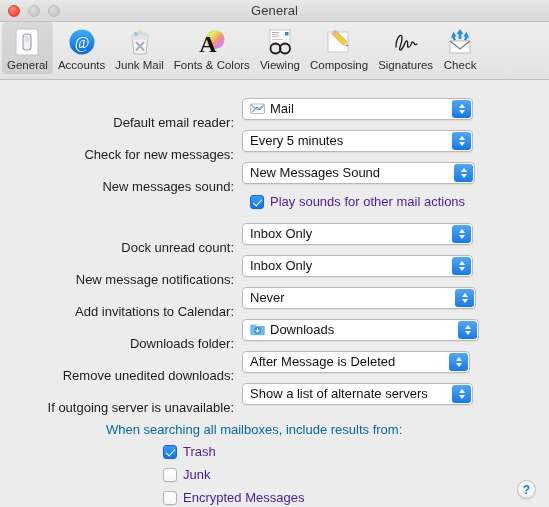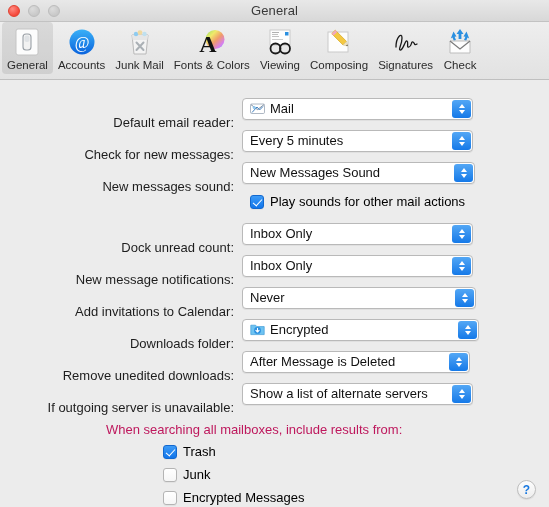--- a/index.html
+++ b/index.html
@@ -209,38 +209,38 @@
     content: "";
     position: absolute;
     left: 4px; top: 1px;
     width: 4px; height: 8px;
     border: solid #fff;
     border-width: 0 1.8px 1.8px 0;
     transform: rotate(42deg);
   }
   .cb-label {
     font-size: 13px;
-    color: #000000;
+    color: #4c1d95;
     line-height: 16px;
     white-space: nowrap;
   }
 
   .playrow {
     margin-left: 250px;
     height: 20px;
     margin-bottom: 9px;
   }
 
   .searchsec {
     margin-top: 16px;
     padding-left: 106px;
   }
   .searchsec .sectitle {
     font-size: 13px;
-    color: #be185d;
+    color: #0369a1;
     margin-bottom: 7px;
     white-space: nowrap;
   }
   .searchsec .checkrow { margin-left: 19px; margin-bottom: 7px; padding-left: 38px; }
 
   
   .help {
     position: absolute;
     right: 13px;
     bottom: 14px;
@@ -479,21 +479,21 @@
     <div class="row">
       <div class="lbl">Downloads folder:</div>
       <div class="popup w7">
         <span class="picon">
           <svg class="ic" width="15" height="15" viewBox="0 0 15 15">
             <path d="M0.8 3.2 L5.6 3.2 L6.8 4.6 L14.2 4.6 L14.2 12.6 L0.8 12.6 Z" fill="#6ec3f2" stroke="#3f9bd6" stroke-width="0.7"></path>
             <circle cx="7.5" cy="8.4" r="3.4" fill="#2a8fe0"></circle>
             <path d="M7.5 6.3 L7.5 9.6 M5.9 8.3 L7.5 10 L9.1 8.3" fill="none" stroke="#fff" stroke-width="1.1" stroke-linecap="round" stroke-linejoin="round"></path>
           </svg>
         </span>
-        <span class="ptext">Encrypted</span>
+        <span class="ptext">Downloads</span>
         <span class="arrows">
           <span class="chev up"></span>
             <span class="chev down"></span>
         </span>
       </div>
     </div>
 
     <div class="row">
       <div class="lbl">Remove unedited downloads:</div>
       <div class="popup w8">

